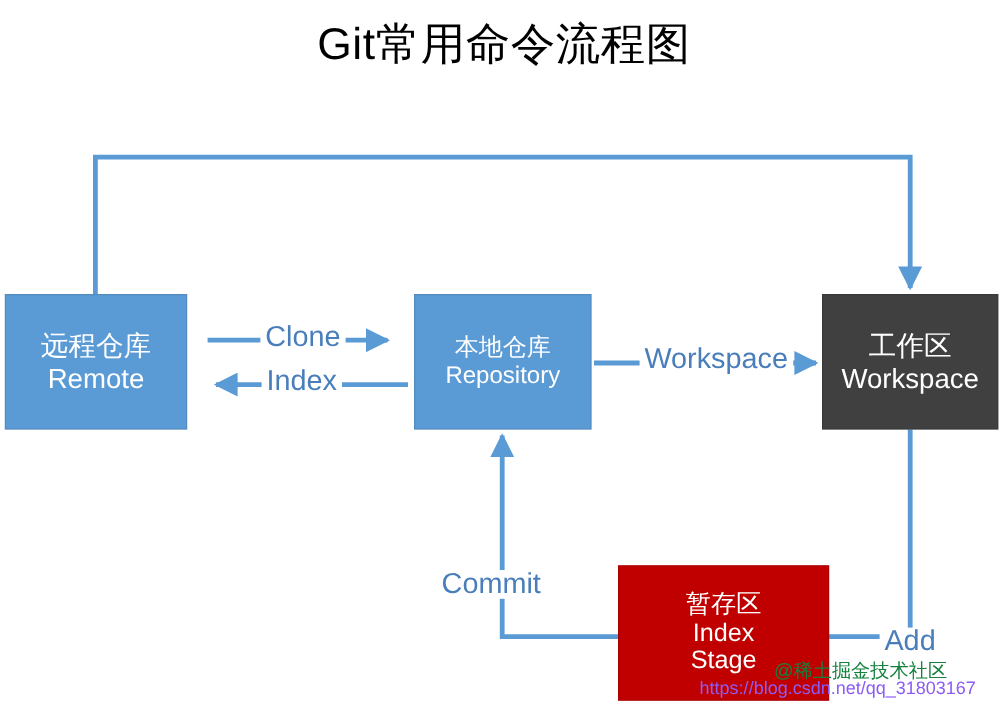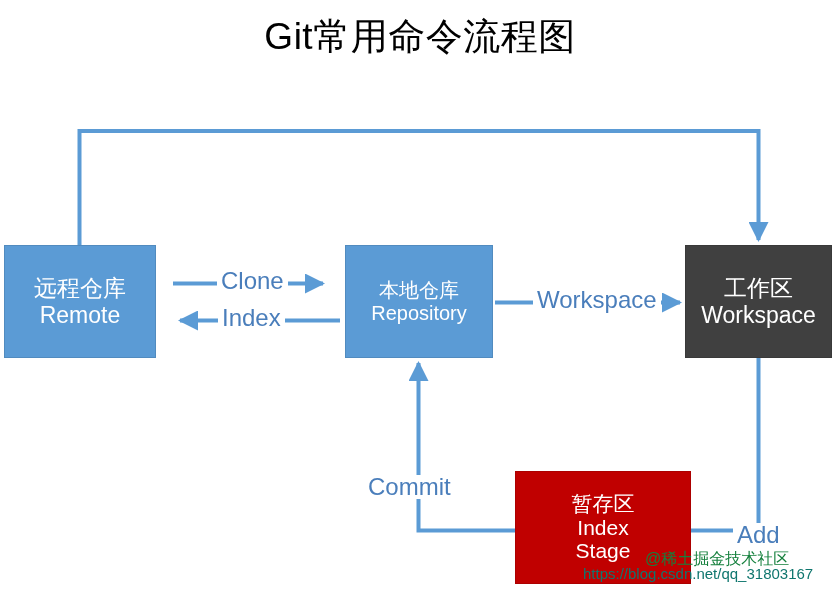--- a/index.html
+++ b/index.html
@@ -98,21 +98,21 @@
     pointer-events: none;
   }
   .wm-brand {
     left: 645px; top: 549px;
     font-size: 16px;
     color: #15803d;
   }
   .wm-url {
     left: 583px; top: 565px;
     font-size: 15px;
-    color: #0f766e;
+    color: #8b5cf6;
   }
 </style>
 </head>
 <body>
 
 <div id="canvas">
 
   <div class="diagram-title">Git常用命令流程图</div>
 
   <svg id="svg-layer" viewBox="0 0 840 593" xmlns="http://www.w3.org/2000/svg">

